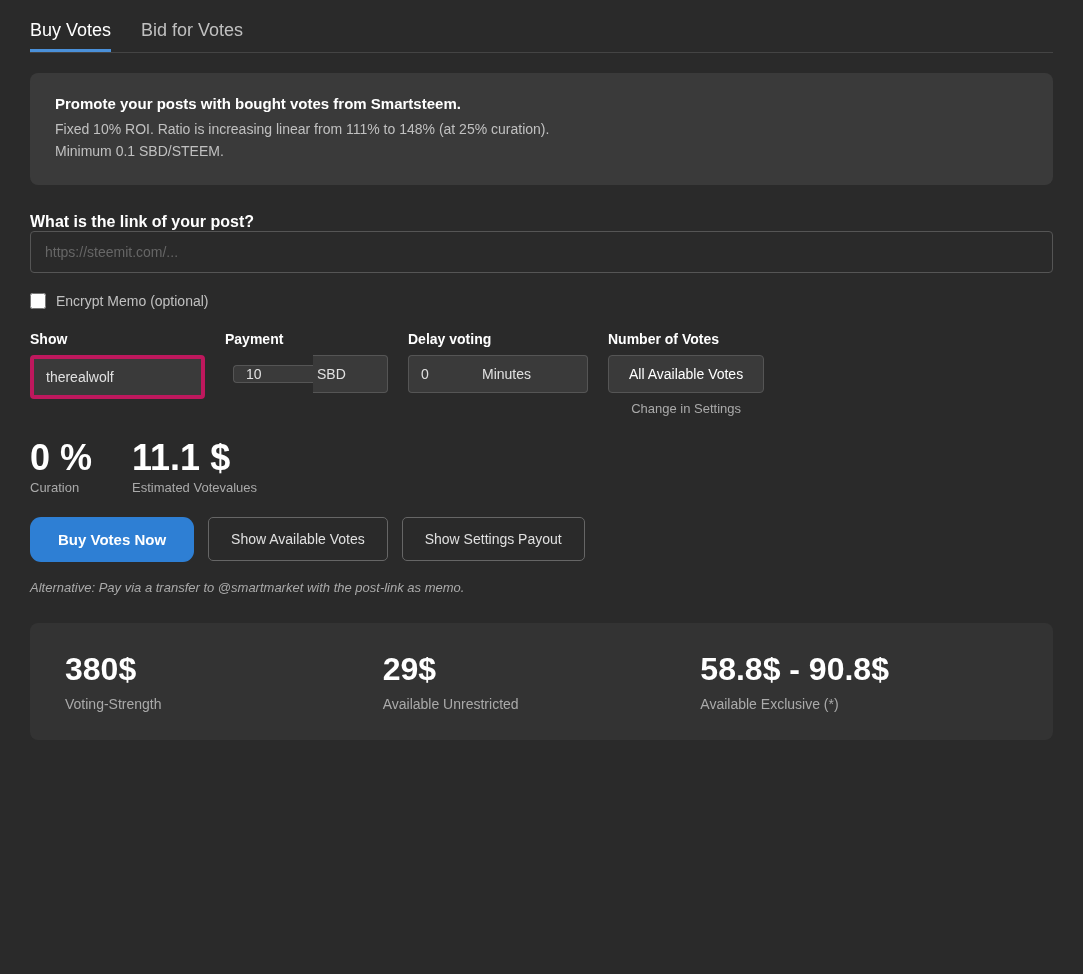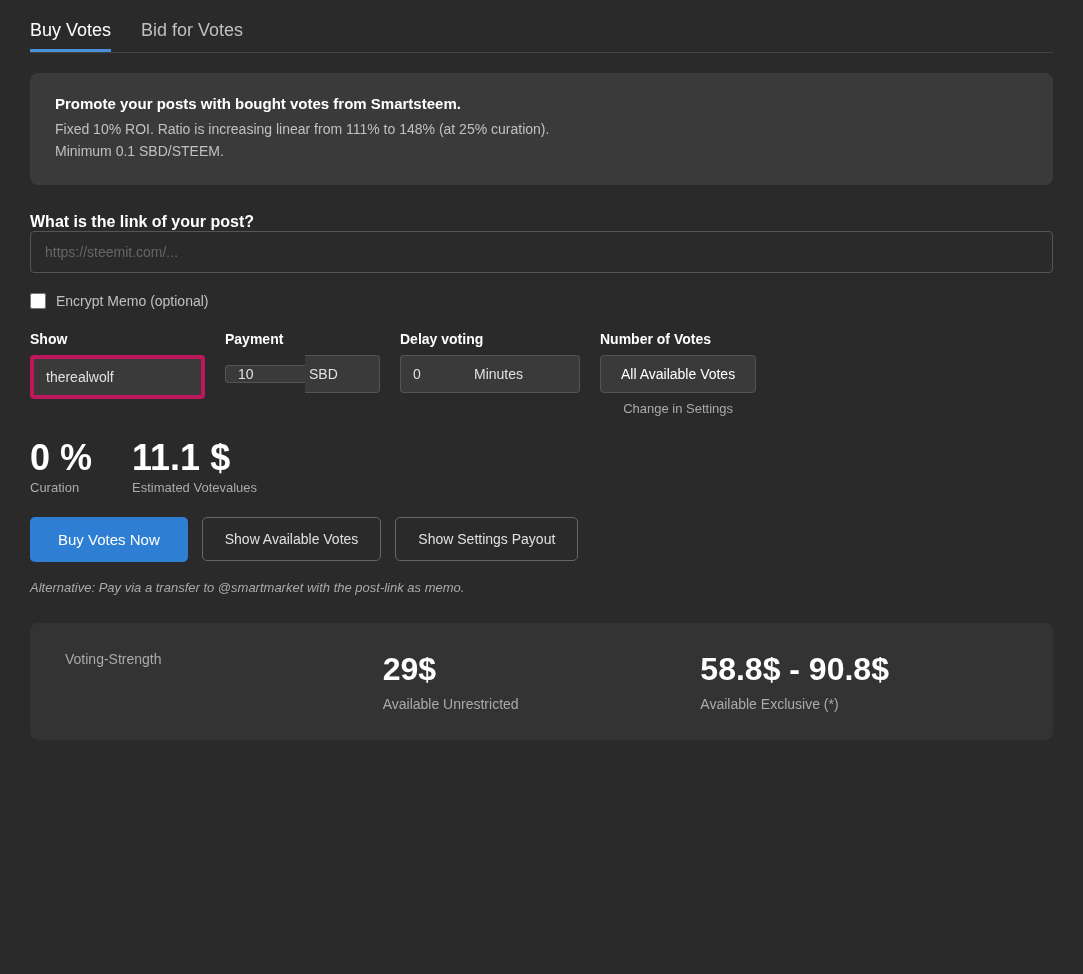--- a/index.html
+++ b/index.html
@@ -167,25 +167,25 @@
     
     .action-buttons {
       display: flex;
       gap: 14px;
       margin-bottom: 18px;
       align-items: center;
     }
     .btn-primary {
       background: #2e7fd4;
       border: none;
-      border-radius: 5px;
+      border-radius: 11px;
       padding: 14px 28px;
       color: #ffffff;
       font-size: 15px;
-      font-weight: 400;
+      font-weight: 700;
       cursor: pointer;
     }
     .btn-secondary {
       background: transparent;
       border: 1px solid #666;
       border-radius: 5px;
       padding: 13px 22px;
       color: #e0e0e0;
       font-size: 14px;
       cursor: pointer;
@@ -228,20 +228,21 @@
     .payment-amount {
       background: #3a3a3a;
       border: 1px solid #555;
       border-right: none;
       border-radius: 4px 0 0 4px;
       padding: 0 12px;
       color: #e0e0e0;
       font-size: 14px;
       width: 80px;
       outline: none;
+      margin-left: 8px;
     }
     .payment-currency {
       background: #3a3a3a;
       border: 1px solid #555;
       border-left: none;
       border-radius: 0 4px 4px 0;
       padding: 10px 8px 10px 4px;
       color: #e0e0e0;
       font-size: 14px;
       outline: none;
@@ -358,20 +359,21 @@
   <div class="action-buttons">
     <button class="btn-primary">Buy Votes Now</button>
     <button class="btn-secondary">Show Available Votes</button>
     <button class="btn-secondary">Show Settings Payout</button>
   </div>
 
   <div class="alt-text">Alternative: Pay via a transfer to @smartmarket with the post-link as memo.</div>
 
   <div class="bottom-panel">
     <div class="bottom-stat">
+      <div class="bottom-stat-value">380$</div>
       <div class="bottom-stat-label">Voting-Strength</div>
     </div>
     <div class="bottom-stat">
       <div class="bottom-stat-value">29$</div>
       <div class="bottom-stat-label">Available Unrestricted</div>
     </div>
     <div class="bottom-stat">
       <div class="bottom-stat-value">58.8$ - 90.8$</div>
       <div class="bottom-stat-label">Available Exclusive (*)</div>
     </div>

